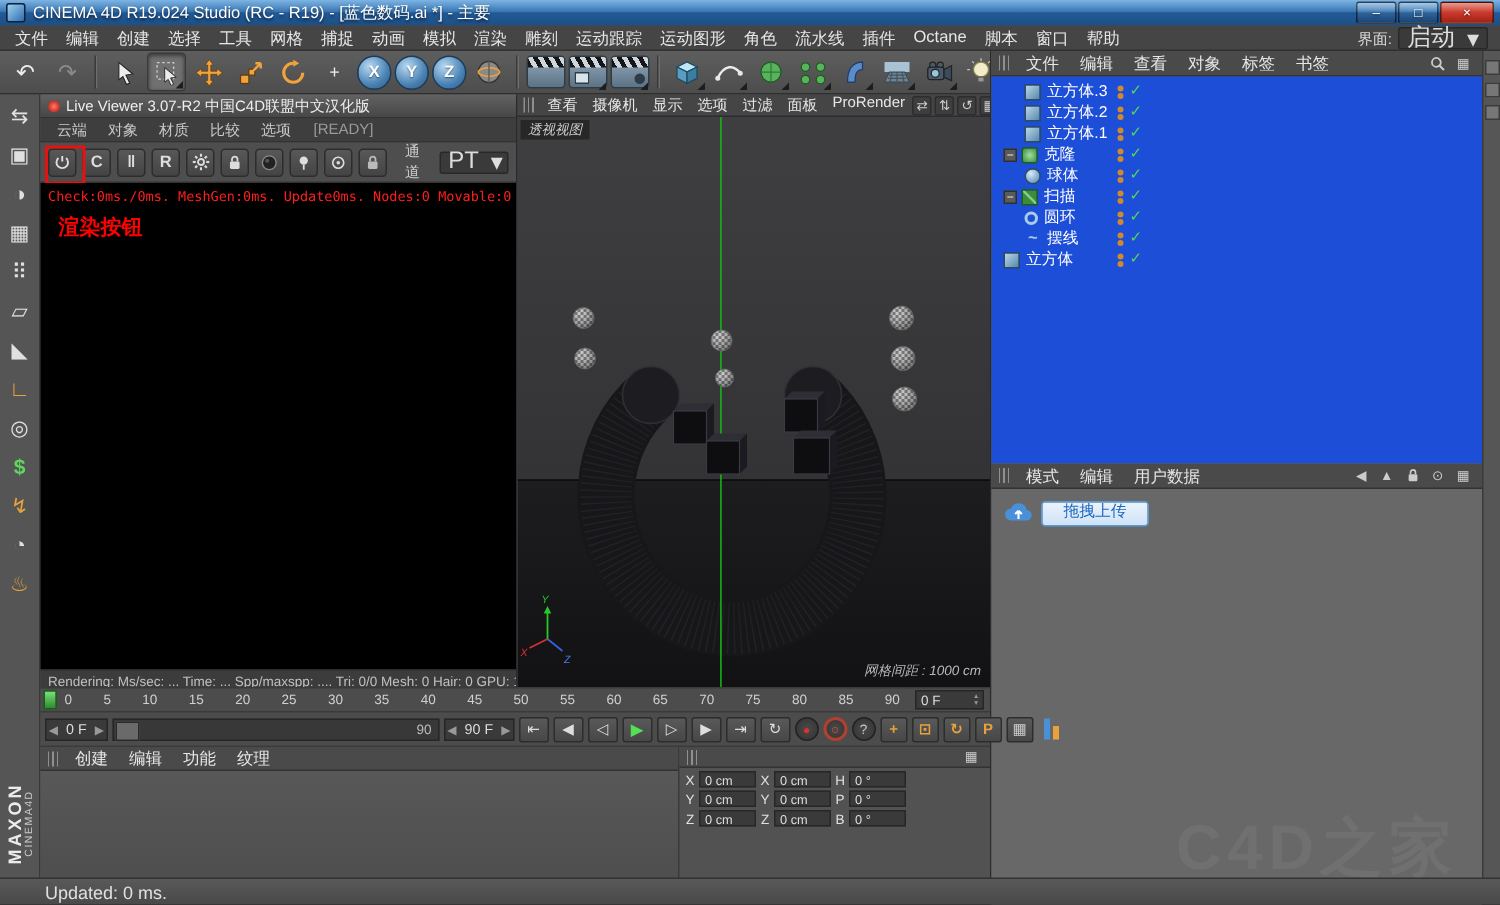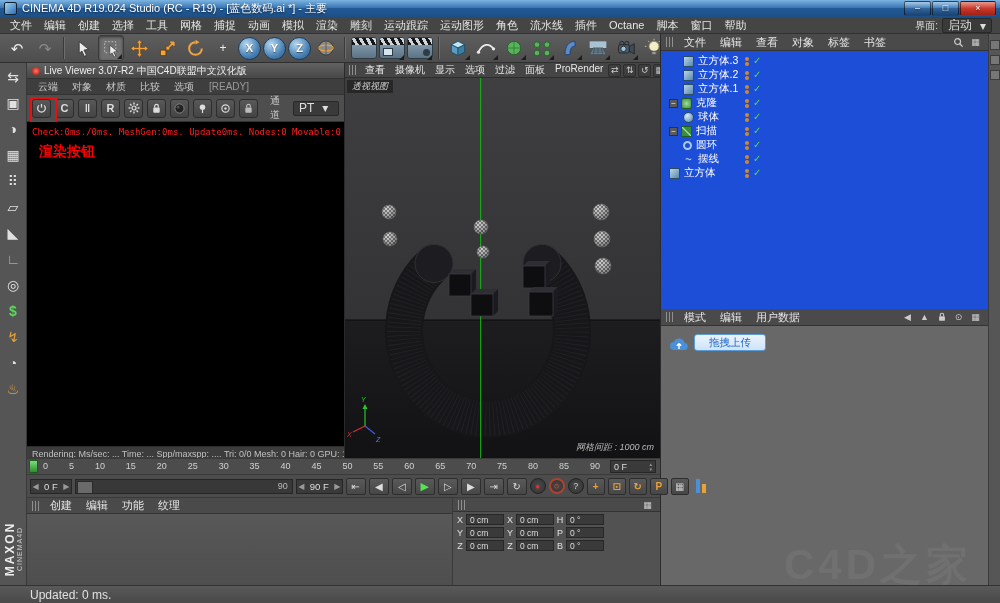--- a/index.html
+++ b/index.html
@@ -18,21 +18,21 @@
     background:linear-gradient(rgba(255,255,255,.4),rgba(255,255,255,.08) 45%,rgba(0,0,0,.15));
     display:flex;align-items:center;justify-content:center;font-size:9px;color:#fff;line-height:1;}
   .winbtn.close{background:linear-gradient(#ea9a8e,#c9392c 50%,#a12215);width:34px;}
 
   
   #menubar{position:absolute;left:0;top:17px;width:1000px;height:17px;background:#454545;
     border-bottom:1px solid #313131;display:flex;align-items:center;padding:0 4px;box-sizing:border-box;}
   .menu-item{padding:1px 6px;color:#e6e6e6;font-size:11px;white-space:nowrap;}
   #menubar-right{margin-left:auto;display:flex;align-items:center;gap:4px;padding-right:4px;}
   .mini-select{background:#3a3a3a;border:1px solid #282828;border-radius:2px;padding:0 5px;height:13px;
-    display:flex;align-items:center;gap:8px;font-size:12px;color:#ddd;}
+    display:flex;align-items:center;gap:8px;font-size:16px;color:#ddd;}
 
   
   #toolbar{position:absolute;left:0;top:34px;width:660px;height:29px;
     background:linear-gradient(#5e5e5e,#4d4d4d);border-bottom:1px solid #2f2f2f;
     display:flex;align-items:center;gap:2px;padding:0 4px;box-sizing:border-box;}
   .tsep{width:1px;height:22px;background:#3a3a3a;border-right:1px solid #6d6d6d;margin:0 3px;flex:none;}
   .tool{width:26px;height:26px;border-radius:3px;display:flex;align-items:center;justify-content:center;position:relative;flex:none;box-sizing:border-box;}
   .tool.pressed{background:#707070;box-shadow:inset 0 1px 3px rgba(0,0,0,.55);border:1px solid #3a3a3a;}
   .tool.dd::after{content:"";position:absolute;right:1px;bottom:1px;border-left:5px solid transparent;border-bottom:5px solid #1d1d1d;}
   .glyph{font-size:15px;line-height:1;color:#ececec;}
@@ -111,21 +111,21 @@
   .om-ic.plane{height:5px;margin-top:3px;background:linear-gradient(#cfe3f1,#7ba6c4);border:1px solid #2c4a60;}
   .om-right{position:absolute;left:84px;display:flex;gap:4px;align-items:center;}
   .vdots{display:flex;flex-direction:column;gap:1px;}
   .vdots i{width:4px;height:4px;border-radius:50%;background:#d08a2e;display:block;}
   .chk{color:#55d855;font-size:10px;font-weight:bold;line-height:1;}
   .checker-tag{width:10px;height:10px;background-color:#ddd;border:1px solid #333;
     background-image:linear-gradient(45deg,#333 25%,transparent 25%,transparent 75%,#333 75%),
                      linear-gradient(45deg,#333 25%,transparent 25%,transparent 75%,#333 75%);
     background-size:6px 6px;background-position:0 0,3px 3px;}
   #attr-area{height:279px;background:#686868;position:relative;}
-  .upload-row{position:absolute;left:8px;top:8px;display:flex;align-items:flex-end;gap:5px;}
+  .upload-row{position:absolute;left:8px;top:8px;display:flex;align-items:flex-start;gap:5px;font-family:Liberation Mono, monospace;}
   .upload-btn{background:linear-gradient(#eaf3fc,#cfe3f7);border:1px solid #5b9bd5;border-radius:3px;
     color:#1c66c0;font-size:10.5px;padding:1px 14px;line-height:13px;}
   .watermark{position:absolute;right:16px;bottom:12px;font-size:42px;font-weight:bold;color:rgba(255,255,255,.055);letter-spacing:4px;white-space:nowrap;}
   #dock{position:absolute;left:988px;top:34px;width:12px;height:569px;background:#565656;border-left:1px solid #3a3a3a;
     display:flex;flex-direction:column;align-items:center;gap:5px;padding-top:6px;box-sizing:border-box;}
   .dicon{width:8px;height:8px;background:#777;border:1px solid #3c3c3c;flex:none;}
 
   
   #timeline{position:absolute;left:27px;top:458px;width:633px;height:16px;background:#4c4c4c;
     border-top:1px solid #3a3a3a;display:flex;align-items:center;box-sizing:border-box;}

